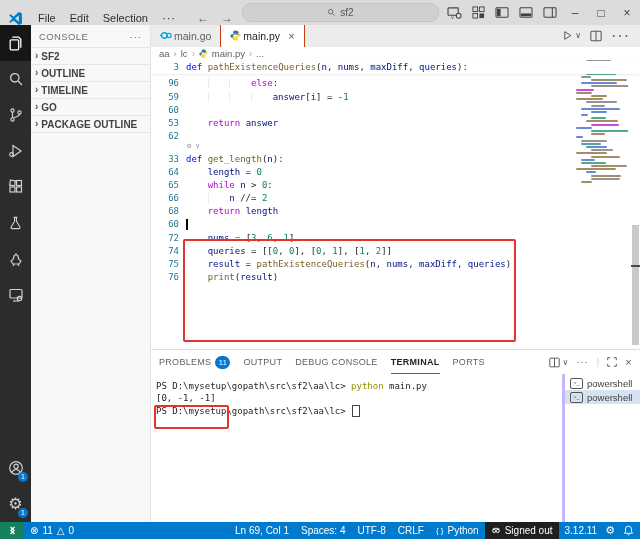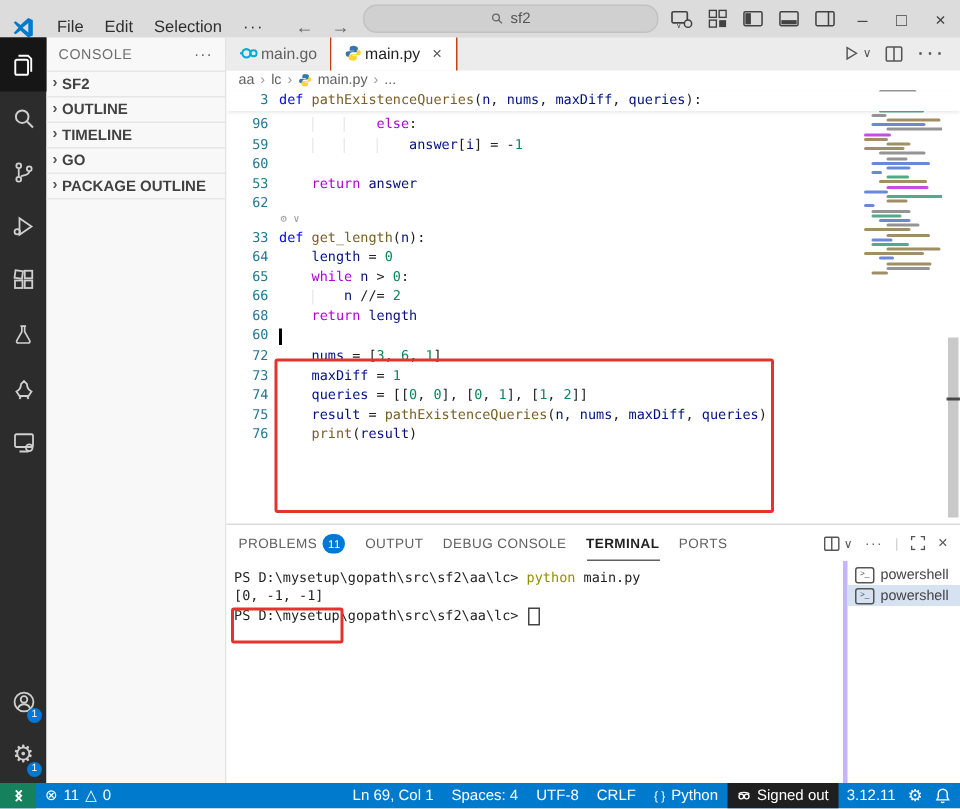--- a/index.html
+++ b/index.html
@@ -329,21 +329,20 @@
             <div class="lensrow">
               <span class="lens-ic">⚙ ∨</span>
             </div>
             <div class="crow"><span class="lnum">33</span><span class="ltext"><span class="tk-kw">def</span><span class="tk-pl"> </span><span class="tk-fn">get_length</span><span class="tk-pl">(</span><span class="tk-vr">n</span><span class="tk-pl">):</span></span></div>
             <div class="crow"><span class="lnum">64</span><span class="ltext">    <span class="tk-vr">length</span><span class="tk-pl"> = </span><span class="tk-nm">0</span></span></div>
             <div class="crow"><span class="lnum">65</span><span class="ltext">    <span class="tk-ct">while</span><span class="tk-pl"> </span><span class="tk-vr">n</span><span class="tk-pl"> &gt; </span><span class="tk-nm">0</span><span class="tk-pl">:</span></span></div>
             <div class="crow"><span class="lnum">66</span><span class="ltext"><i class="guide" style="left: 28.68px;"></i>        <span class="tk-vr">n</span><span class="tk-pl"> //= </span><span class="tk-nm">2</span></span></div>
             <div class="crow"><span class="lnum">68</span><span class="ltext">    <span class="tk-ct">return</span><span class="tk-pl"> </span><span class="tk-vr">length</span></span></div>
             <div class="crow"><span class="lnum">60</span><span class="ltext"><span class="cursor-caret"></span></span></div>
             <div class="crow"><span class="lnum">72</span><span class="ltext">    <span class="tk-vr">nums</span><span class="tk-pl"> = [</span><span class="tk-nm">3</span><span class="tk-pl">, </span><span class="tk-nm">6</span><span class="tk-pl">, </span><span class="tk-nm">1</span><span class="tk-pl">]</span></span></div>
-            <div class="crow"><span class="lnum">73</span><span class="ltext">    <span class="tk-vr">maxDiff</span><span class="tk-pl"> = </span><span class="tk-nm">1</span></span></div>
             <div class="crow"><span class="lnum">74</span><span class="ltext">    <span class="tk-vr">queries</span><span class="tk-pl"> = [[</span><span class="tk-nm">0</span><span class="tk-pl">, </span><span class="tk-nm">0</span><span class="tk-pl">], [</span><span class="tk-nm">0</span><span class="tk-pl">, </span><span class="tk-nm">1</span><span class="tk-pl">], [</span><span class="tk-nm">1</span><span class="tk-pl">, </span><span class="tk-nm">2</span><span class="tk-pl">]]</span></span></div>
             <div class="crow"><span class="lnum">75</span><span class="ltext">    <span class="tk-vr">result</span><span class="tk-pl"> = </span><span class="tk-fn">pathExistenceQueries</span><span class="tk-pl">(</span><span class="tk-vr">n</span><span class="tk-pl">, </span><span class="tk-vr">nums</span><span class="tk-pl">, </span><span class="tk-vr">maxDiff</span><span class="tk-pl">, </span><span class="tk-vr">queries</span><span class="tk-pl">)</span></span></div>
             <div class="crow"><span class="lnum">76</span><span class="ltext">    <span class="tk-fn">print</span><span class="tk-pl">(</span><span class="tk-vr">result</span><span class="tk-pl">)</span></span></div>
           </div>
         <div class="minimap" id="minimap">
             <div class="mm-bar" style="margin-left: 10px; width: 24.7135px; background: rgb(102, 102, 102);"></div>
             <div class="mm-bar" style="margin-left: 10px; width: 33.1109px; background: rgb(175, 0, 219);"></div>
             <div class="mm-bar" style="margin-left: 10px; width: 11.4656px; background: rgb(43, 85, 200);"></div>
             <div class="mm-bar" style="margin-left: 0px; width: 16.3451px; background: rgb(102, 102, 102);"></div>
             <div class="mm-bar" style="margin-left: 10px; width: 30.1697px; background: rgb(9, 134, 88);"></div>

